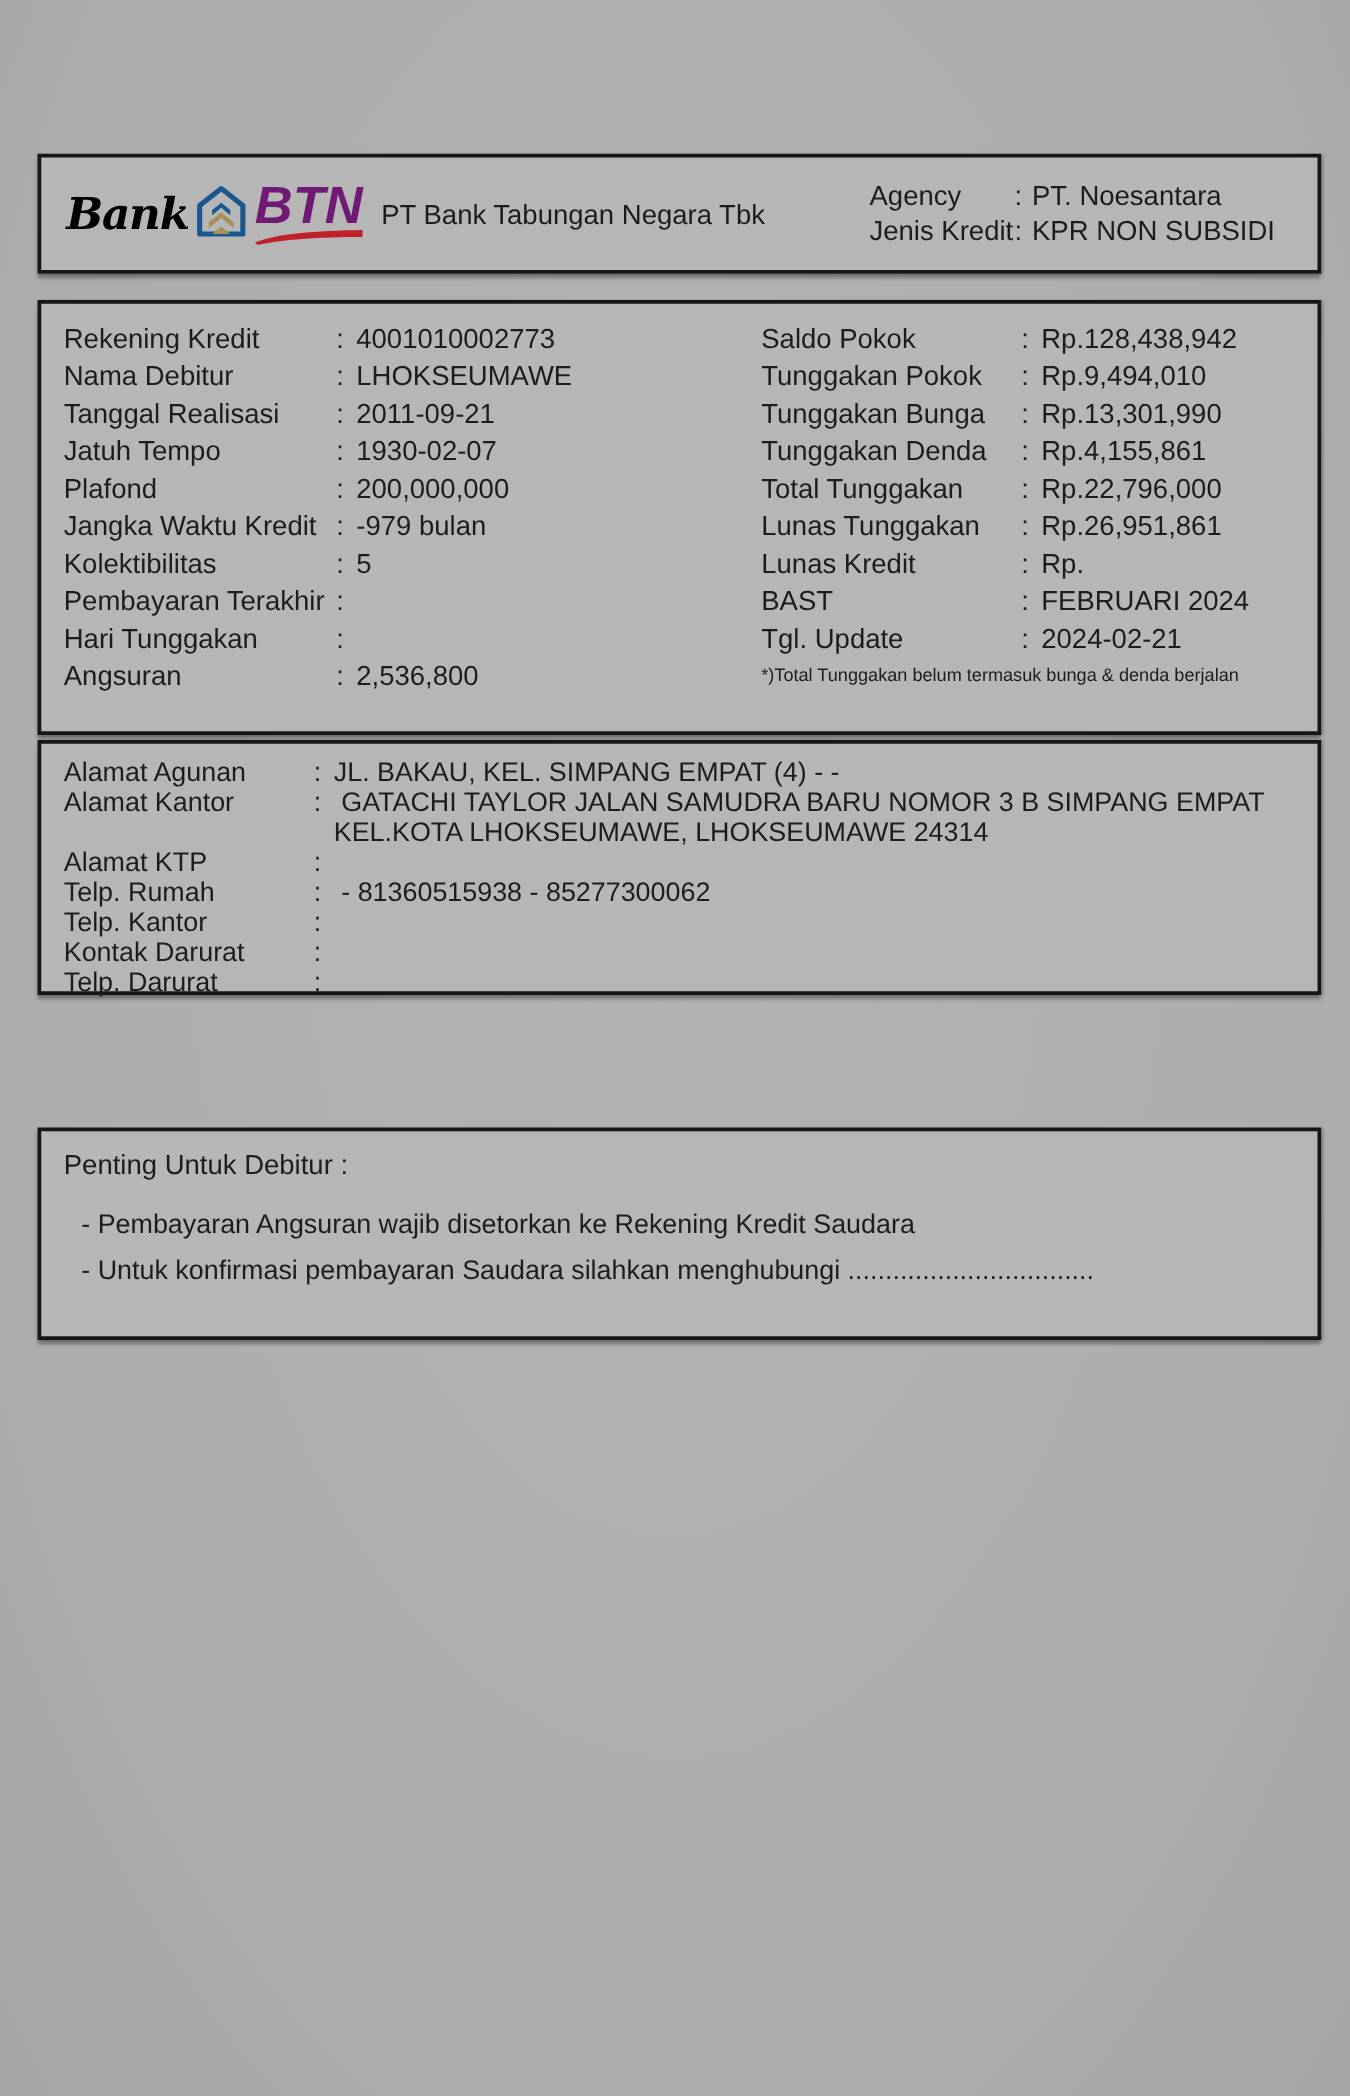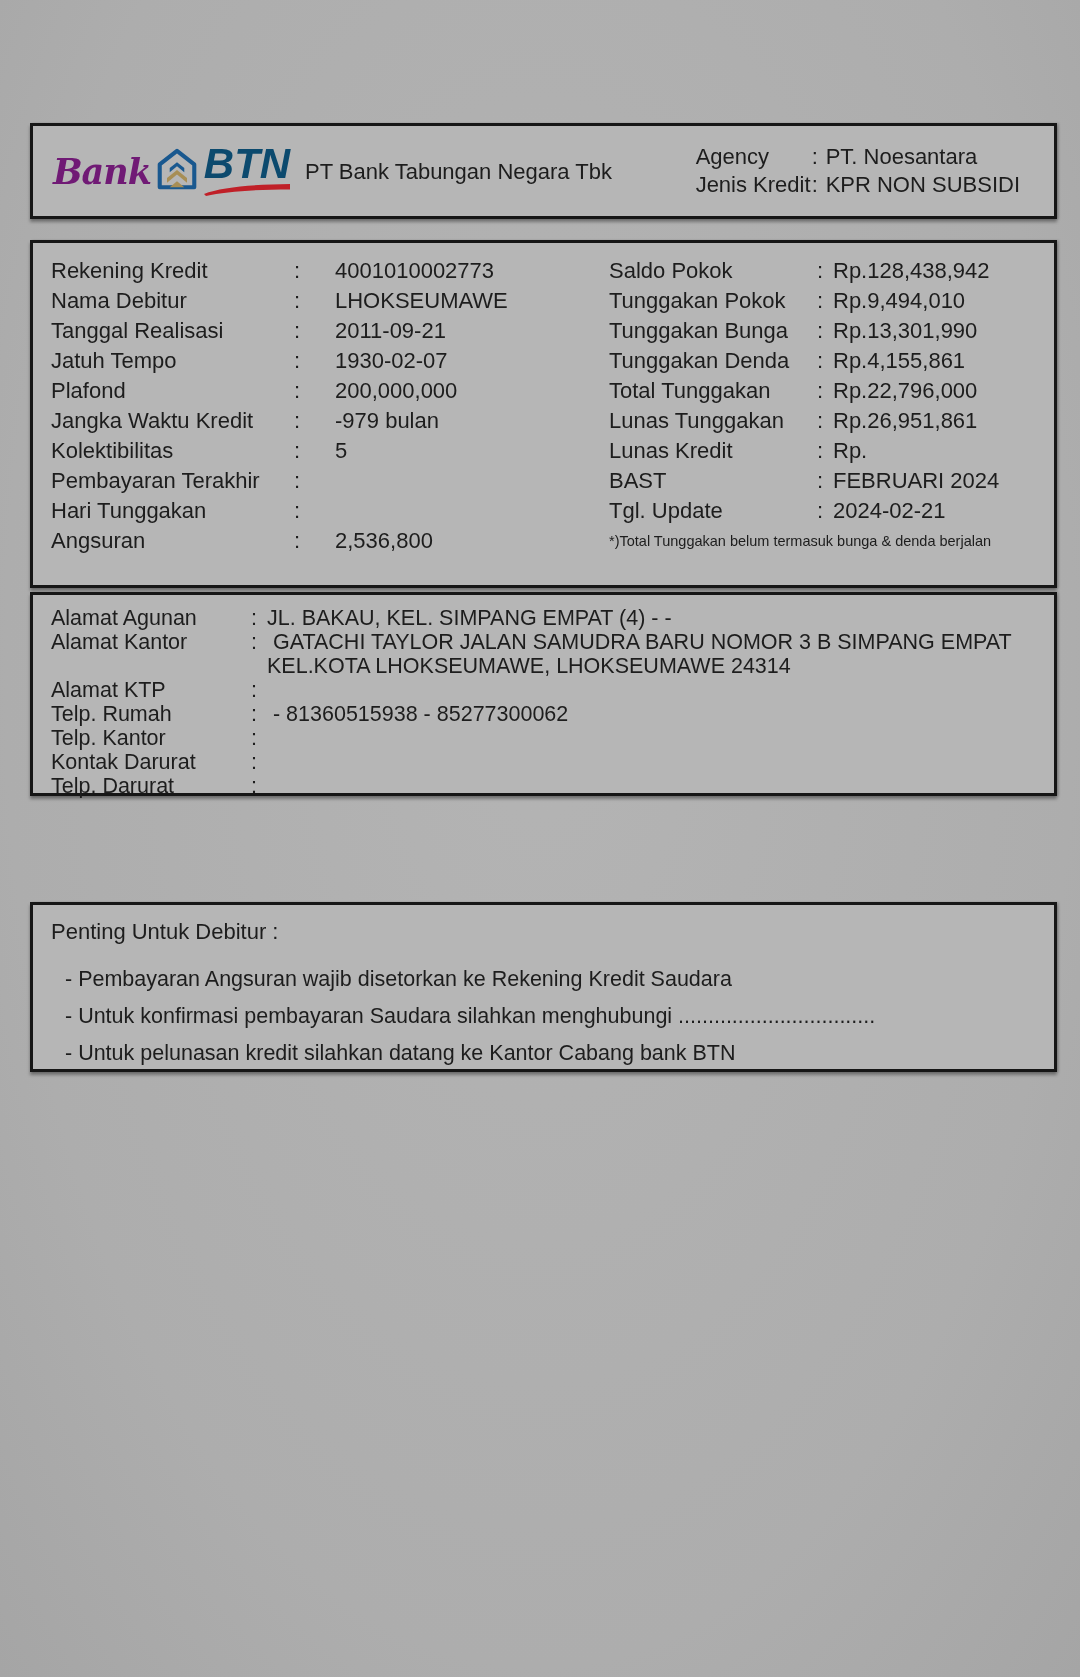--- a/index.html
+++ b/index.html
@@ -11,38 +11,38 @@
   .box {
     position:absolute; left:30px; width:1027px; box-sizing:border-box;
     background:#b6b6b6; border:3px solid #161616;
     box-shadow:0 3px 3px rgba(0,0,0,0.35), 2px 0 2px rgba(0,0,0,0.15);
   }
   
   #box-header { top:123px; height:96px; display:flex; align-items:center; padding:0 34px 0 20px; }
   .logo { display:flex; align-items:center; flex:none; }
   .logo-bank {
     font-family:"DejaVu Serif", serif; font-style:italic; font-weight:bold;
-    font-size:35px; color:#701a75; letter-spacing:-1px; padding-right:6px;
+    font-size:35px; color:#000000; letter-spacing:-1px; padding-right:6px;
   }
   .logo-house { margin:0 6px 4px 0; }
   .logo-btn-wrap { display:flex; flex-direction:column; align-items:center; }
   .logo-btn {
-    font-size:42px; font-weight:800; font-style:italic; color:#0c4a6e;
+    font-size:42px; font-weight:800; font-style:italic; color:#701a75;
     line-height:0.85; letter-spacing:0px;
   }
   .logo-swoosh { margin-top:1px; }
   .company { margin-left:14px; font-size:22px; line-height:27px; }
   .agency-block { margin-left:auto; font-size:22px; line-height:28px; }
   .agency-row { display:grid; grid-template-columns:116px 14px auto; }
   
   #box-credit { top:240px; height:348px; padding:13px 0 0 18px; display:flex; }
   .credit-col-left  { width:558px; flex:none; }
   .credit-col-right { flex:1; }
   .kv { display:grid; height:30px; align-items:center; font-size:22px; }
-  .credit-col-left  .kv { grid-template-columns:218px 16px auto;gap:25px; }
+  .credit-col-left  .kv { grid-template-columns:218px 16px auto; }
   .credit-col-right .kv { grid-template-columns:208px 16px auto; }
   .kv .v { white-space:pre-wrap; }
   .footnote { font-size:14.5px; margin-top:7px; letter-spacing:0; }
   
   #box-address { top:592px; height:204px; padding:11px 26px 0 18px; }
   .addr-row { display:grid; grid-template-columns:200px 16px auto; font-size:21.5px; line-height:24px; }
   .addr-value { white-space:pre-wrap; }
   
   #box-notice { top:902px; height:170px; padding:14px 16px 0 18px; }
   .notice-title { font-size:22px; }
@@ -229,17 +229,16 @@
         <span>Telp. Darurat</span>
         <span>:</span>
         <span class="addr-value"></span>
       </div>
   </div>
 
   <div class="box" id="box-notice">
     <div class="notice-title">Penting Untuk Debitur :</div>
     <div class="notice-item first">- Pembayaran Angsuran wajib disetorkan ke Rekening Kredit Saudara</div>
     <div class="notice-item">- Untuk konfirmasi pembayaran Saudara silahkan menghubungi .................................</div>
-    <div class="notice-item">- Untuk pelunasan kredit silahkan datang ke Kantor Cabang bank BTN</div>
   </div>
 
 
 </div>
 
 </body></html>

